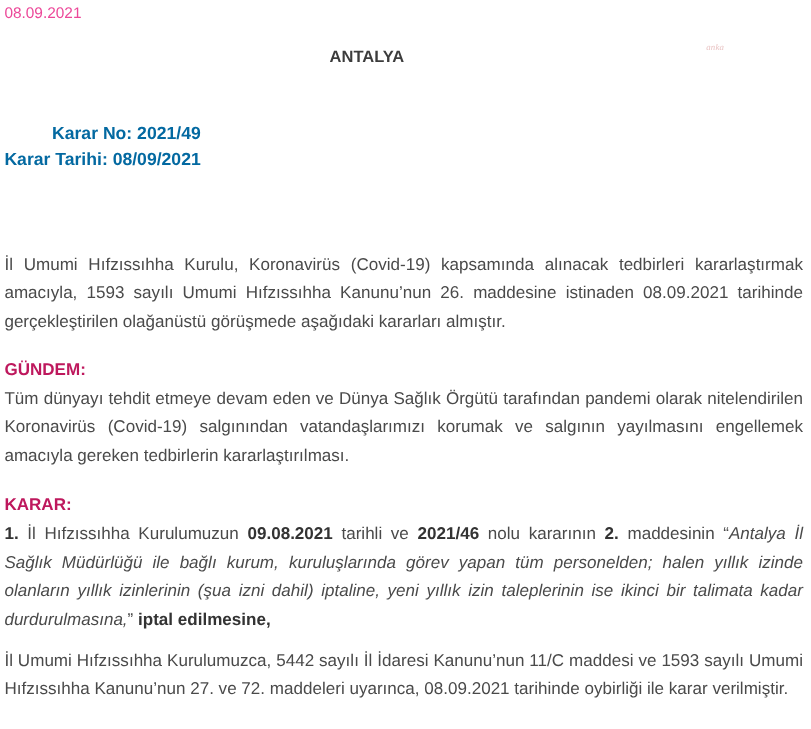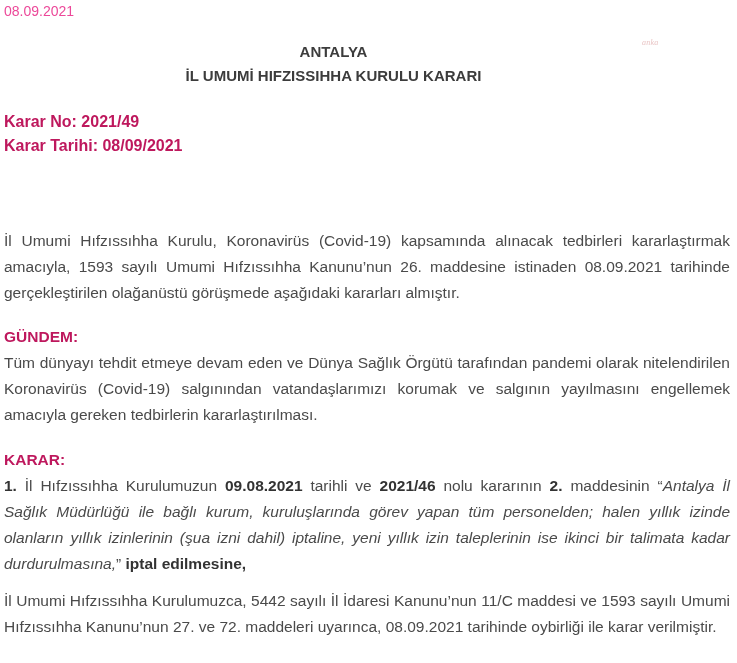--- a/index.html
+++ b/index.html
@@ -43,22 +43,23 @@
       font-size: 15px;
       color: #3c3c3c;
       line-height: 24px;
     }
     .meta {
       position: absolute;
       left: 4px;
       top: 110px;
       font-weight: bold;
       font-size: 16px;
-      color: #be185d;
+      color: #0369a1;
       line-height: 24px;
+      text-align: right;
     }
     .para {
       position: absolute;
       left: 4px;
       width: 726px;
       text-align: justify;
       line-height: 26px;
       font-size: 15.5px;
       color: #4a4a4a;
       margin-top: 48px;
@@ -77,21 +78,20 @@
     i { font-style: italic; }
   </style>
 </head>
 <body>
 
 <div class="date">08.09.2021</div>
 <div class="watermark">anka</div>
 
 <div class="title-block">
   <div>ANTALYA</div>
-  <div>İL UMUMİ HIFZISSIHHA KURULU KARARI</div>
 </div>
 
 <div class="meta">
   <div>Karar No: 2021/49</div>
   <div>Karar Tarihi: 08/09/2021</div>
 </div>
 
 <div class="para p1">İl Umumi Hıfzıssıhha Kurulu, Koronavirüs (Covid-19) kapsamında alınacak tedbirleri kararlaştırmak amacıyla, 1593 sayılı Umumi Hıfzıssıhha Kanunu’nun 26. maddesine istinaden 08.09.2021 tarihinde gerçekleştirilen olağanüstü görüşmede aşağıdaki kararları almıştır.</div>
 
 <div class="para p2">

